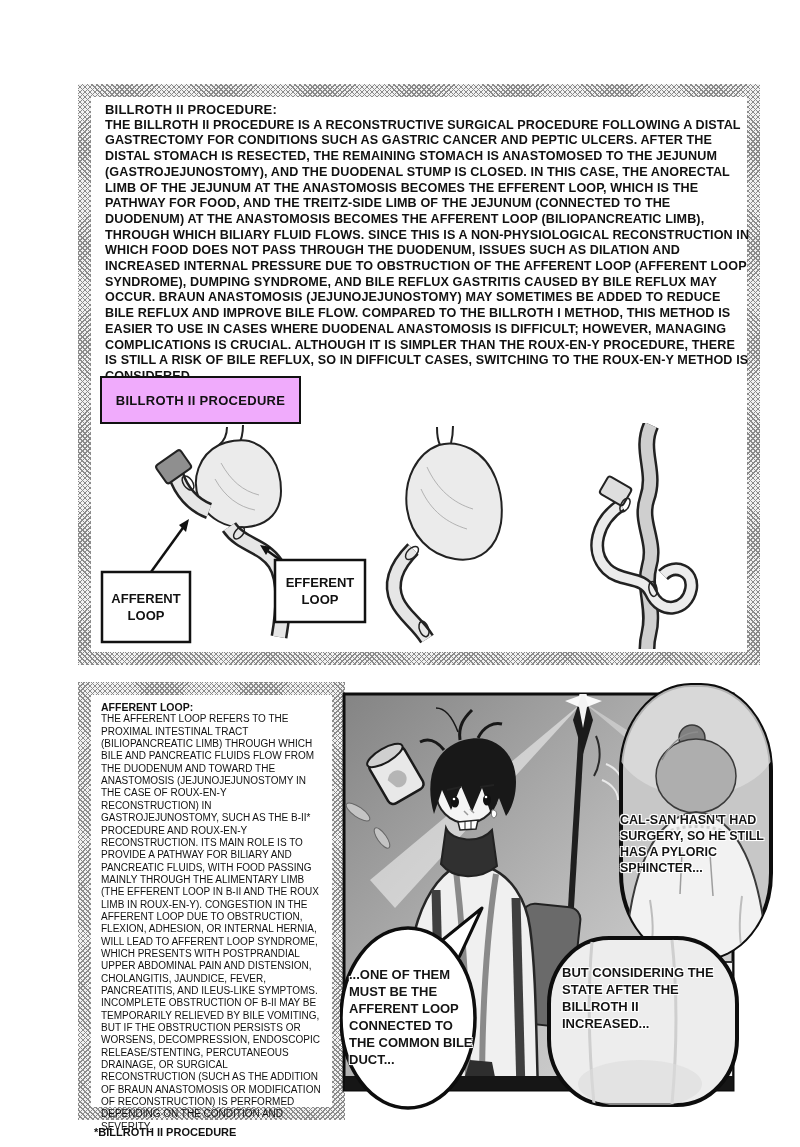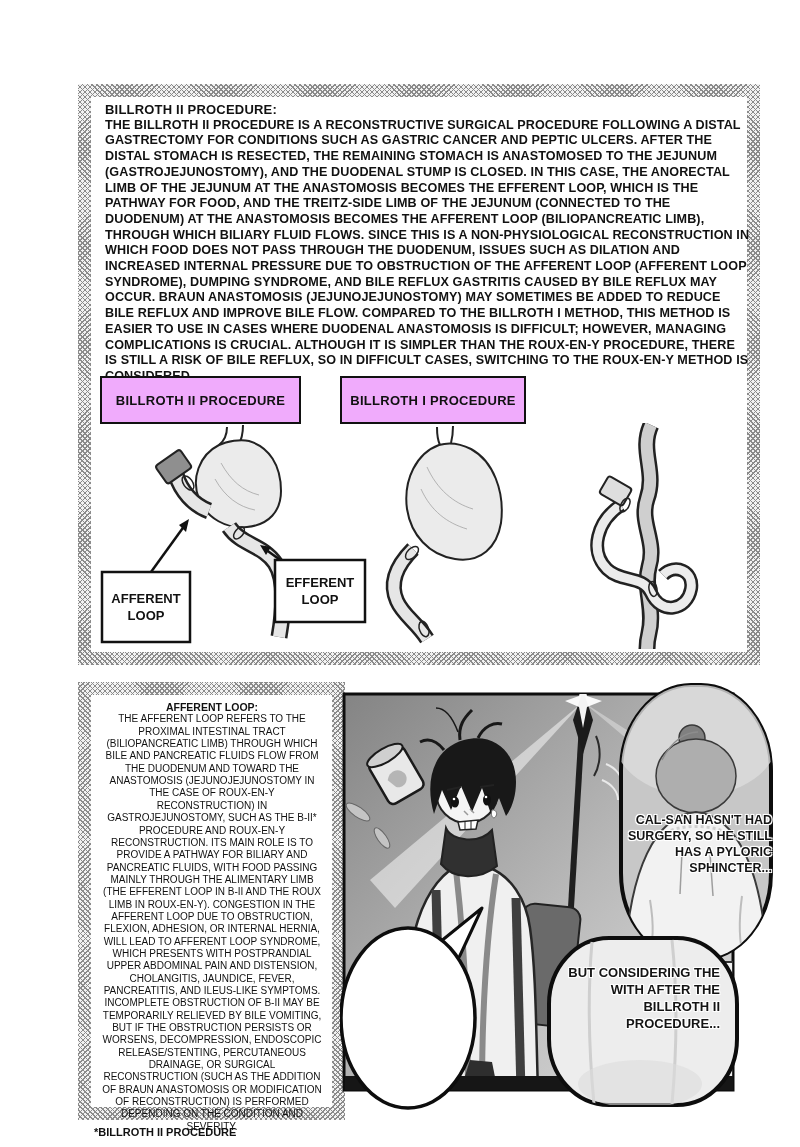--- a/index.html
+++ b/index.html
@@ -22,29 +22,29 @@
   .proc-box{position:absolute;border:2.5px solid #111;background:#f0abfc;
     display:flex;align-items:center;justify-content:center;
     font-weight:bold;font-size:13px;letter-spacing:.3px;text-align:center;}
   .pb1{left:9px;top:279px;width:197px;height:44px;}
   .pb2{left:249px;top:279px;width:182px;height:44px;}
   .pb3{left:472px;top:278px;width:181px;height:44px;}
 
   .diagrams{position:absolute;left:0;top:326px;}
 
   .left-panel{left:78px;top:650px;width:267px;height:438px;}
-  .af-text{position:absolute;left:10px;top:6px;width:222px;text-align:center;}
+  .af-text{position:absolute;left:10px;top:6px;width:222px;}
   .af-title{font-weight:bold;font-size:10.5px;line-height:12.4px;}
   .af-body{font-weight:normal;font-size:10px;line-height:12.35px;letter-spacing:0;}
 
   .footnote{position:absolute;left:94px;top:1094px;font-weight:bold;font-size:11px;}
 
   .manga{position:absolute;left:340px;top:648px;}
 
-  .bubble-text{position:absolute;z-index:5;font-weight:bold;text-align:right;
+  .bubble-text{position:absolute;z-index:5;font-weight:bold;text-align:left;
     color:#141414;
     text-shadow:-1px -1px 0 #fff,1px -1px 0 #fff,-1px 1px 0 #fff,1px 1px 0 #fff,0 0 3px #fff;}
   .bt-pyloric{left:620px;top:780px;width:152px;font-size:12.5px;line-height:16px;}
   .bt-afferent{left:349px;top:934px;width:128px;font-size:13px;line-height:17px;}
   .bt-billroth{left:562px;top:932px;width:158px;font-size:13px;line-height:17px;}
 
   svg text{font-family:"Liberation Sans",sans-serif;font-weight:bold;fill:#111;}
 </style>
 </head>
 <body>
@@ -53,21 +53,20 @@
 
   <section class="tone-frame top-panel">
     <div class="panel-inner">
 
       <div class="info-text">
         <div class="info-title">BILLROTH II PROCEDURE:</div>
         <div class="info-body">THE BILLROTH II PROCEDURE IS A RECONSTRUCTIVE SURGICAL PROCEDURE FOLLOWING A DISTAL GASTRECTOMY FOR CONDITIONS SUCH AS GASTRIC CANCER AND PEPTIC ULCERS. AFTER THE DISTAL STOMACH IS RESECTED, THE REMAINING STOMACH IS ANASTOMOSED TO THE JEJUNUM (GASTROJEJUNOSTOMY), AND THE DUODENAL STUMP IS CLOSED. IN THIS CASE, THE ANORECTAL LIMB OF THE JEJUNUM AT THE ANASTOMOSIS BECOMES THE EFFERENT LOOP, WHICH IS THE PATHWAY FOR FOOD, AND THE TREITZ-SIDE LIMB OF THE JEJUNUM (CONNECTED TO THE DUODENUM) AT THE ANASTOMOSIS BECOMES THE AFFERENT LOOP (BILIOPANCREATIC LIMB), THROUGH WHICH BILIARY FLUID FLOWS. SINCE THIS IS A NON-PHYSIOLOGICAL RECONSTRUCTION IN WHICH FOOD DOES NOT PASS THROUGH THE DUODENUM, ISSUES SUCH AS DILATION AND INCREASED INTERNAL PRESSURE DUE TO OBSTRUCTION OF THE AFFERENT LOOP (AFFERENT LOOP SYNDROME), DUMPING SYNDROME, AND BILE REFLUX GASTRITIS CAUSED BY BILE REFLUX MAY OCCUR. BRAUN ANASTOMOSIS (JEJUNOJEJUNOSTOMY) MAY SOMETIMES BE ADDED TO REDUCE BILE REFLUX AND IMPROVE BILE FLOW. COMPARED TO THE BILLROTH I METHOD, THIS METHOD IS EASIER TO USE IN CASES WHERE DUODENAL ANASTOMOSIS IS DIFFICULT; HOWEVER, MANAGING COMPLICATIONS IS CRUCIAL. ALTHOUGH IT IS SIMPLER THAN THE ROUX-EN-Y PROCEDURE, THERE IS STILL A RISK OF BILE REFLUX, SO IN DIFFICULT CASES, SWITCHING TO THE ROUX-EN-Y METHOD IS CONSIDERED.</div>
       </div>
 
       <div class="proc-box pb1">BILLROTH II PROCEDURE</div>
-      <div class="proc-box pb2">BILLROTH I PROCEDURE</div>
 
       <svg class="diagrams" width="656" height="228" viewBox="0 0 656 228">
 
         <g>
           <path d="M136 4 C136 12 133 18 128 22" fill="none" stroke="#222" stroke-width="2"></path>
           <path d="M152 2 C152 12 150 18 147 23" fill="none" stroke="#222" stroke-width="2"></path>
           <path d="M128 22 C108 32 100 56 108 76 C116 96 136 106 156 104 C178 102 190 88 190 68 C190 42 178 24 158 18 C150 16 136 18 128 22 Z" fill="#ebebeb" stroke="#222" stroke-width="2"></path>
           <path d="M130 40 C140 58 152 68 168 72" fill="none" stroke="#9a9a9a" stroke-width="1" opacity=".7"></path>
           <path d="M124 56 C134 74 148 84 164 87" fill="none" stroke="#9a9a9a" stroke-width="1" opacity=".7"></path>
 
@@ -239,15 +238,16 @@
       </g>
     </g>
 
     <g>
       <polygon points="100,262 142,228 116,284" fill="#ffffff" stroke="#0d0d0d" stroke-width="3" stroke-linejoin="round"></polygon>
       <ellipse cx="68" cy="338" rx="67" ry="90" fill="#ffffff" stroke="#0d0d0d" stroke-width="3.5"></ellipse>
     </g>
   </svg>
 
   <div class="bubble-text bt-pyloric">CAL-SAN HASN'T HAD SURGERY, SO HE STILL HAS A PYLORIC SPHINCTER...</div>
-  <div class="bubble-text bt-billroth">BUT CONSIDERING THE WITH AFTER THE BILLROTH II PROCEDURE...</div>
+  <div class="bubble-text bt-afferent">...ONE OF THEM MUST BE THE AFFERENT LOOP CONNECTED TO THE COMMON BILE DUCT...</div>
+  <div class="bubble-text bt-billroth">BUT CONSIDERING THE STATE AFTER THE BILLROTH II INCREASED...</div>
 
 </div>
 
 </body></html>

